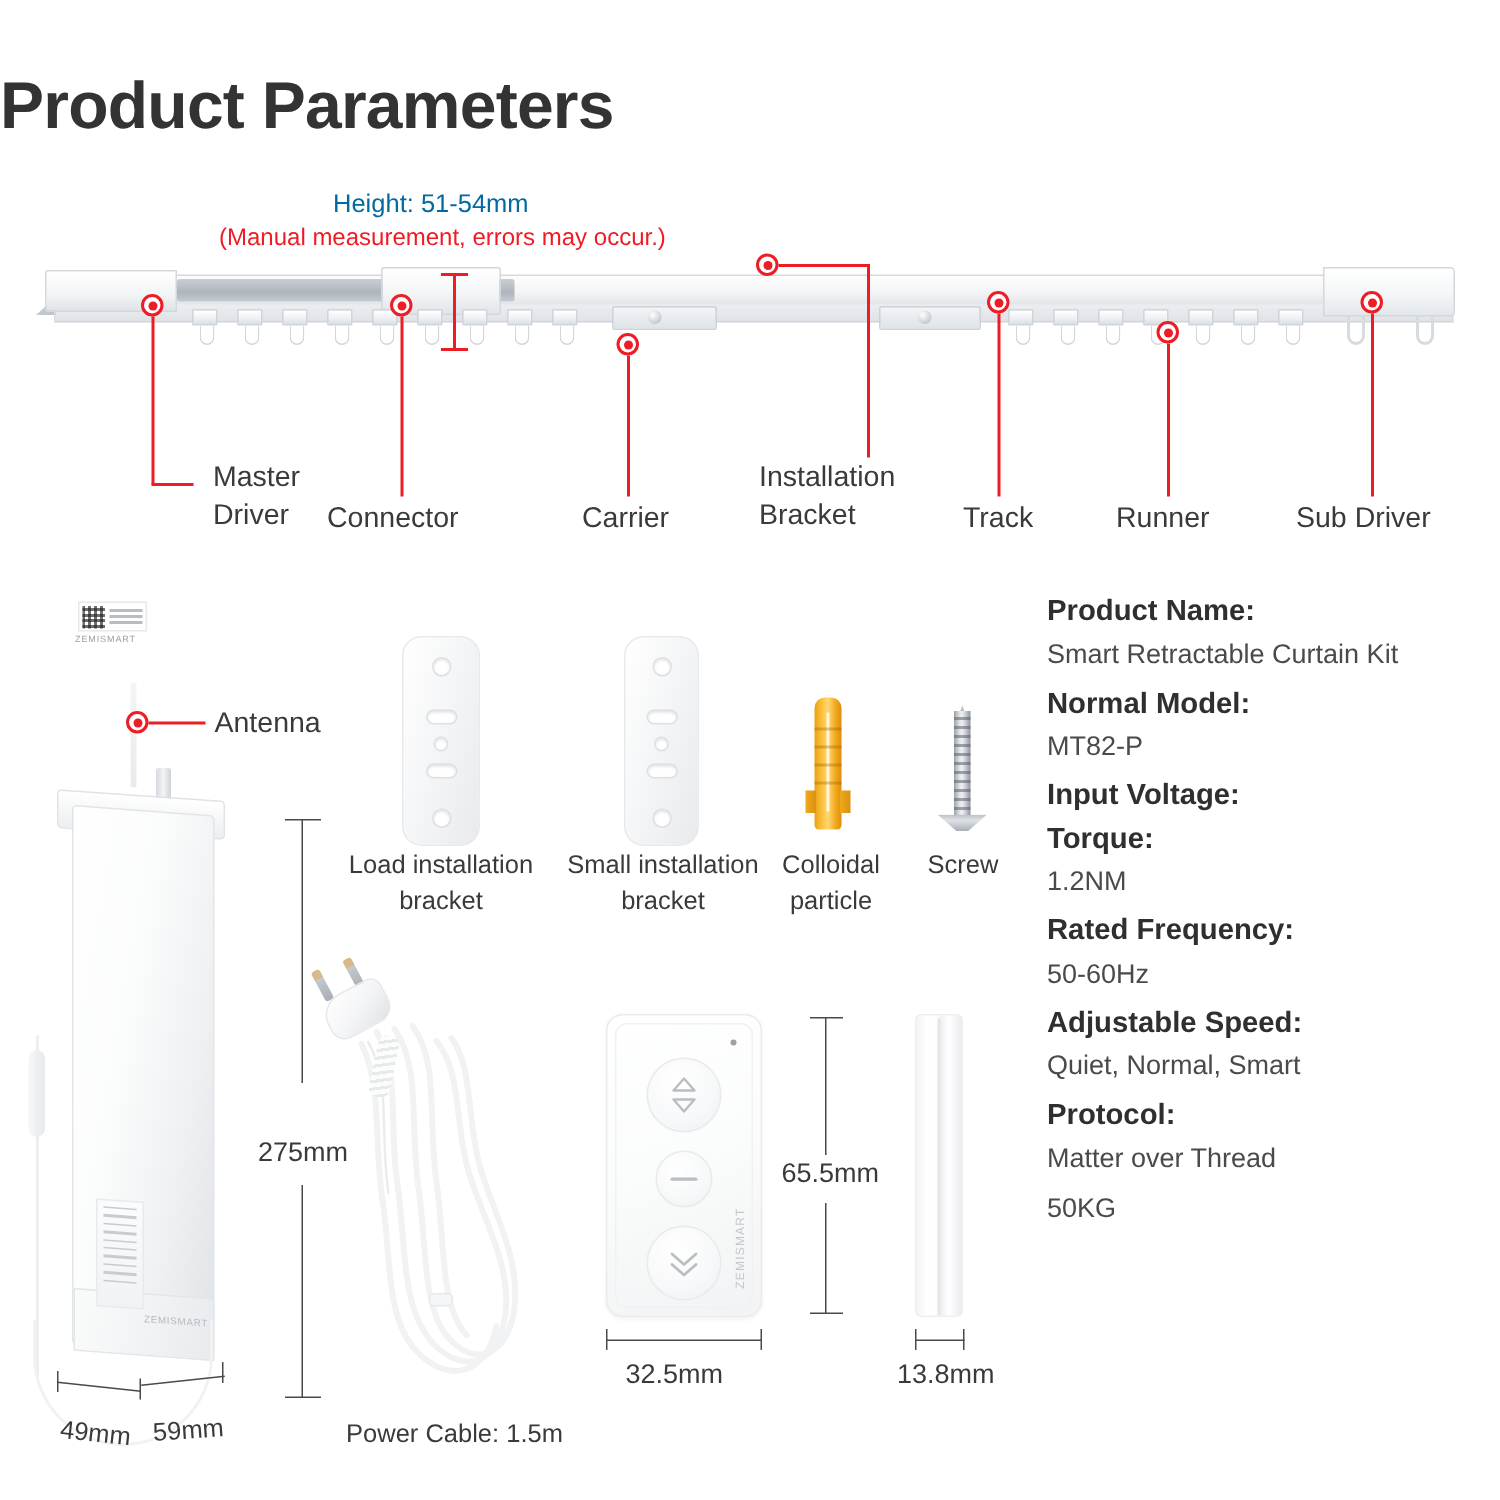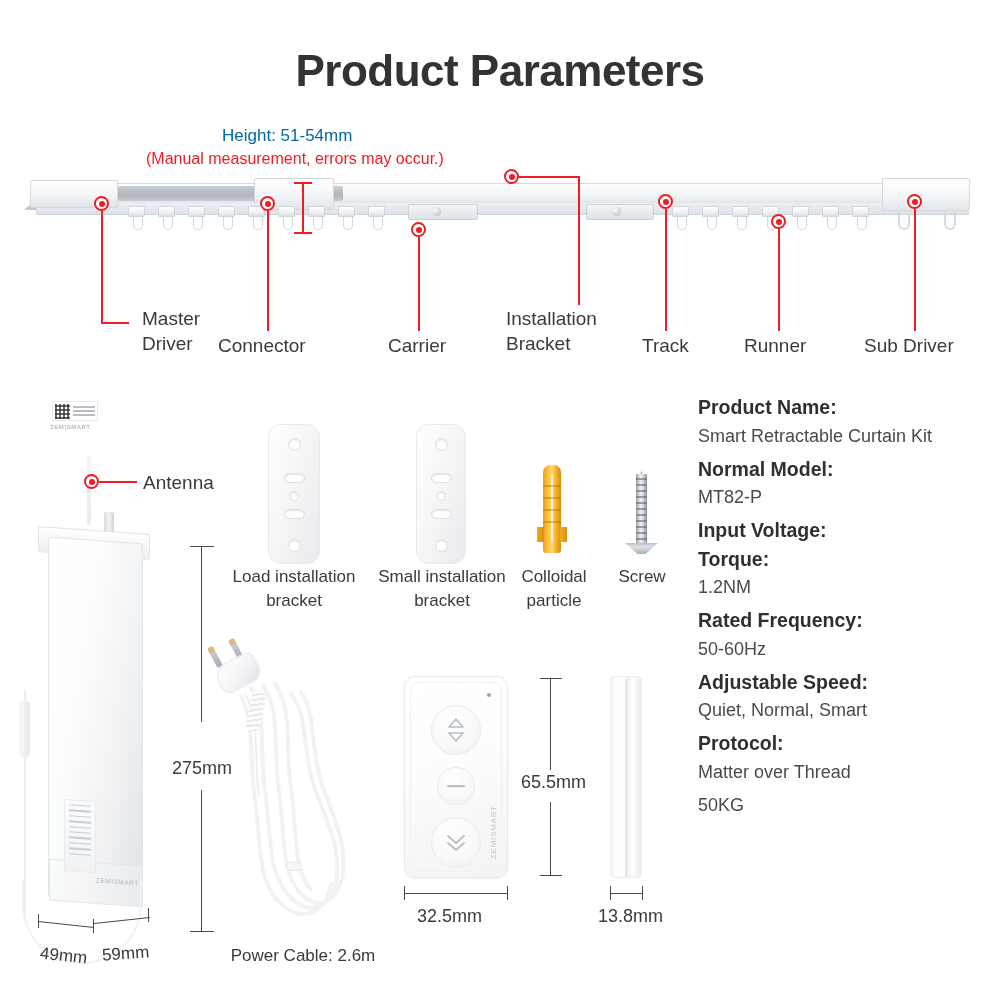--- a/index.html
+++ b/index.html
@@ -8,21 +8,20 @@
     width: 1000px; height: 1000px;
     background: #ffffff;
     font-family: "Liberation Sans", "DejaVu Sans", sans-serif;
     overflow: hidden;
   }
   #page { position: relative; width: 1000px; height: 1000px; background:#fff; }
 
   
   .title {
     position: absolute; left: 0; top: 46px; width: 1000px;
-    text-align: center;
     font-size: 44px; font-weight: bold; color: #333333;
     letter-spacing: -0.5px;
   }
 
   
   .red-note-1 {
     position: absolute; left: 222px; top: 126px;
     font-size: 17px; color: #0369a1; white-space: nowrap;
   }
   .red-note-2 {
@@ -582,21 +581,21 @@
   <div class="dim-line dim-h" style="left:404px; top:893px; width:104px;"></div>
   <div class="dim-cap-v" style="left:404px; top:886px; height:14px;"></div>
   <div class="dim-cap-v" style="left:507px; top:886px; height:14px;"></div>
   <div class="dim-text" style="left:417px; top:906px;">32.5mm</div>
 
   <div class="dim-line dim-h" style="left:610px; top:893px; width:33px;"></div>
   <div class="dim-cap-v" style="left:610px; top:886px; height:14px;"></div>
   <div class="dim-cap-v" style="left:642px; top:886px; height:14px;"></div>
   <div class="dim-text" style="left:598px; top:906px;">13.8mm</div>
 
-  <div class="acc-label" style="left:178px; top:944px; width:250px;">Power Cable: 2.6m</div>
+  <div class="acc-label" style="left:178px; top:944px; width:250px;">Power Cable: 1.5m</div>
 
   <div class="spec">
     <div class="spec-key">Product Name:</div>
     <div class="spec-val">Smart Retractable Curtain Kit</div>
     <div class="spec-key">Normal Model:</div>
     <div class="spec-val">MT82-P</div>
     <div class="spec-key">Input Voltage:</div>
     <div class="spec-key">Torque:</div>
     <div class="spec-val">1.2NM</div>
     <div class="spec-key">Rated Frequency:</div>

